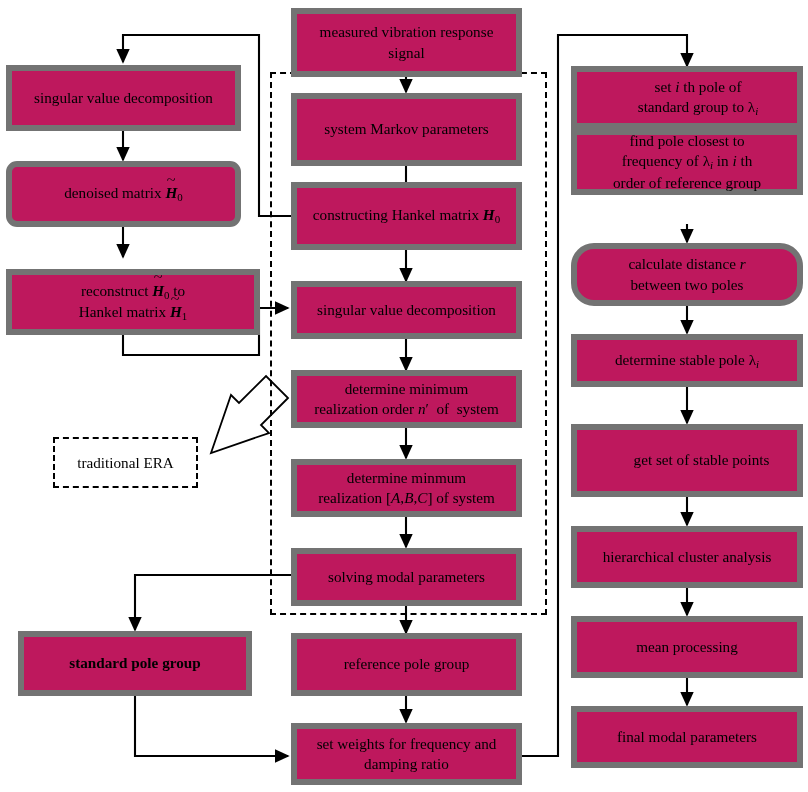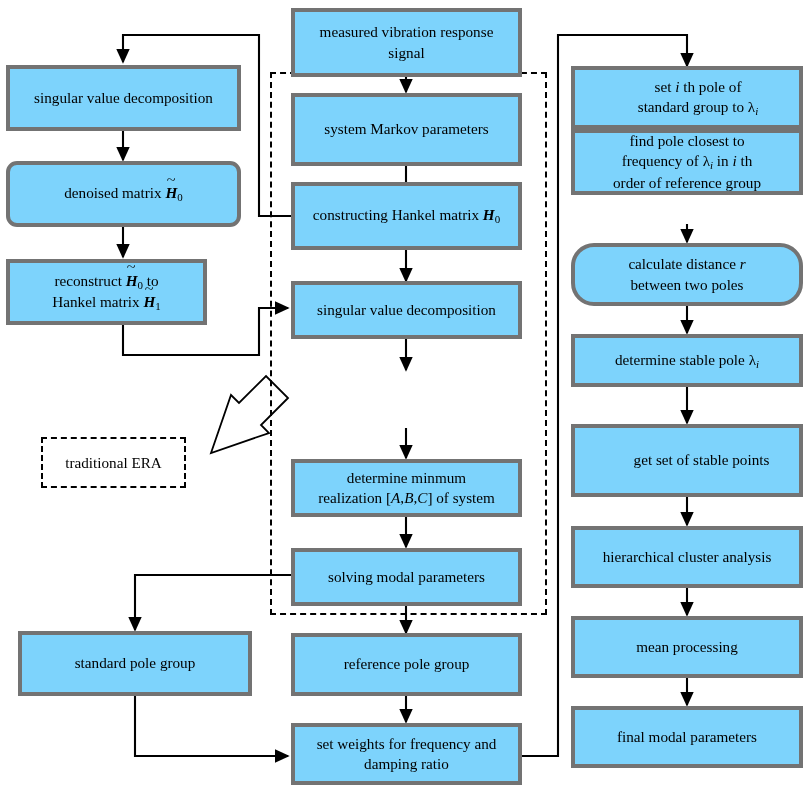--- a/index.html
+++ b/index.html
@@ -16,22 +16,22 @@
   }
   svg#wires{
     position:absolute;
     left:0; top:0;
     width:808px; height:792px;
     pointer-events:none;
   }
   .node{
     position:absolute;
     box-sizing:border-box;
-    border:4px solid #737373;
-    background:#7dd3fc;
+    border:6px solid #737373;
+    background:#be185d;
     display:flex;
     align-items:center;
     justify-content:center;
     text-align:center;
     font-size:15.2px;
     line-height:1.32;
     padding:2px 6px;
     z-index:3;
   }
   .node .txt{display:block;}
@@ -122,48 +122,51 @@
   </svg>
 
   <div class="node" style="left:6px; top:65px; width:235px; height:66px;">
     <span class="txt">singular value decomposition</span>
   </div>
 
   <div class="node" style="left:6px; top:161px; width:235px; height:66px;border-radius:11px;">
     <span class="txt">denoised matrix <b class="bi ovb">H</b><span class="subn">0</span></span>
   </div>
 
-  <div class="node" style="left:6px; top:259px; width:201px; height:66px;">
+  <div class="node" style="left:6px; top:269px; width:254px; height:66px;">
     <span class="txt">reconstruct <b class="bi ovb">H</b><span class="subn">0</span>&nbsp;to<br>Hankel matrix <b class="bi ovb">H</b><span class="subn">1</span></span>
   </div>
 
-  <div class="dashdot-node" style="left:41px; top:437px; width:145px; height:51px;justify-content:center;">
+  <div class="dashdot-node" style="left:53px; top:437px; width:145px; height:51px;justify-content:center;">
     <span class="txt">traditional ERA</span>
   </div>
 
-  <div class="node" style="left:18px; top:631px; width:234px; height:65px;">
+  <div class="node" style="left:18px; top:631px; width:234px; height:65px;font-weight:bold;">
     <span class="txt">standard pole group</span>
   </div>
 
   <div class="node" style="left:291px; top:8px; width:231px; height:69px;">
     <span class="txt">measured vibration response<br>signal</span>
   </div>
 
   <div class="node" style="left:291px; top:93px; width:231px; height:73px;">
     <span class="txt">system Markov parameters</span>
   </div>
 
   <div class="node" style="left:291px; top:182px; width:231px; height:68px;">
     <span class="txt">constructing Hankel matrix <b class="bi">H</b><span class="subn">0</span></span>
   </div>
 
   <div class="node" style="left:291px; top:281px; width:231px; height:58px;">
     <span class="txt">singular value decomposition</span>
   </div>
 
+  <div class="node" style="left:291px; top:370px; width:231px; height:58px;">
+    <span class="txt">determine minimum<br>realization order <i class="mi">n</i>′&nbsp; of&nbsp; system</span>
+  </div>
 
   <div class="node" style="left:291px; top:459px; width:231px; height:58px;">
     <span class="txt">determine minmum<br>realization [<i class="mi">A</i>,<i class="mi">B</i>,<i class="mi">C</i>] of system</span>
   </div>
 
   <div class="node" style="left:291px; top:548px; width:231px; height:58px;">
     <span class="txt">solving modal parameters</span>
   </div>
 
   <div class="node" style="left:291px; top:633px; width:231px; height:63px;font-family:Liberation Serif, serif;">

